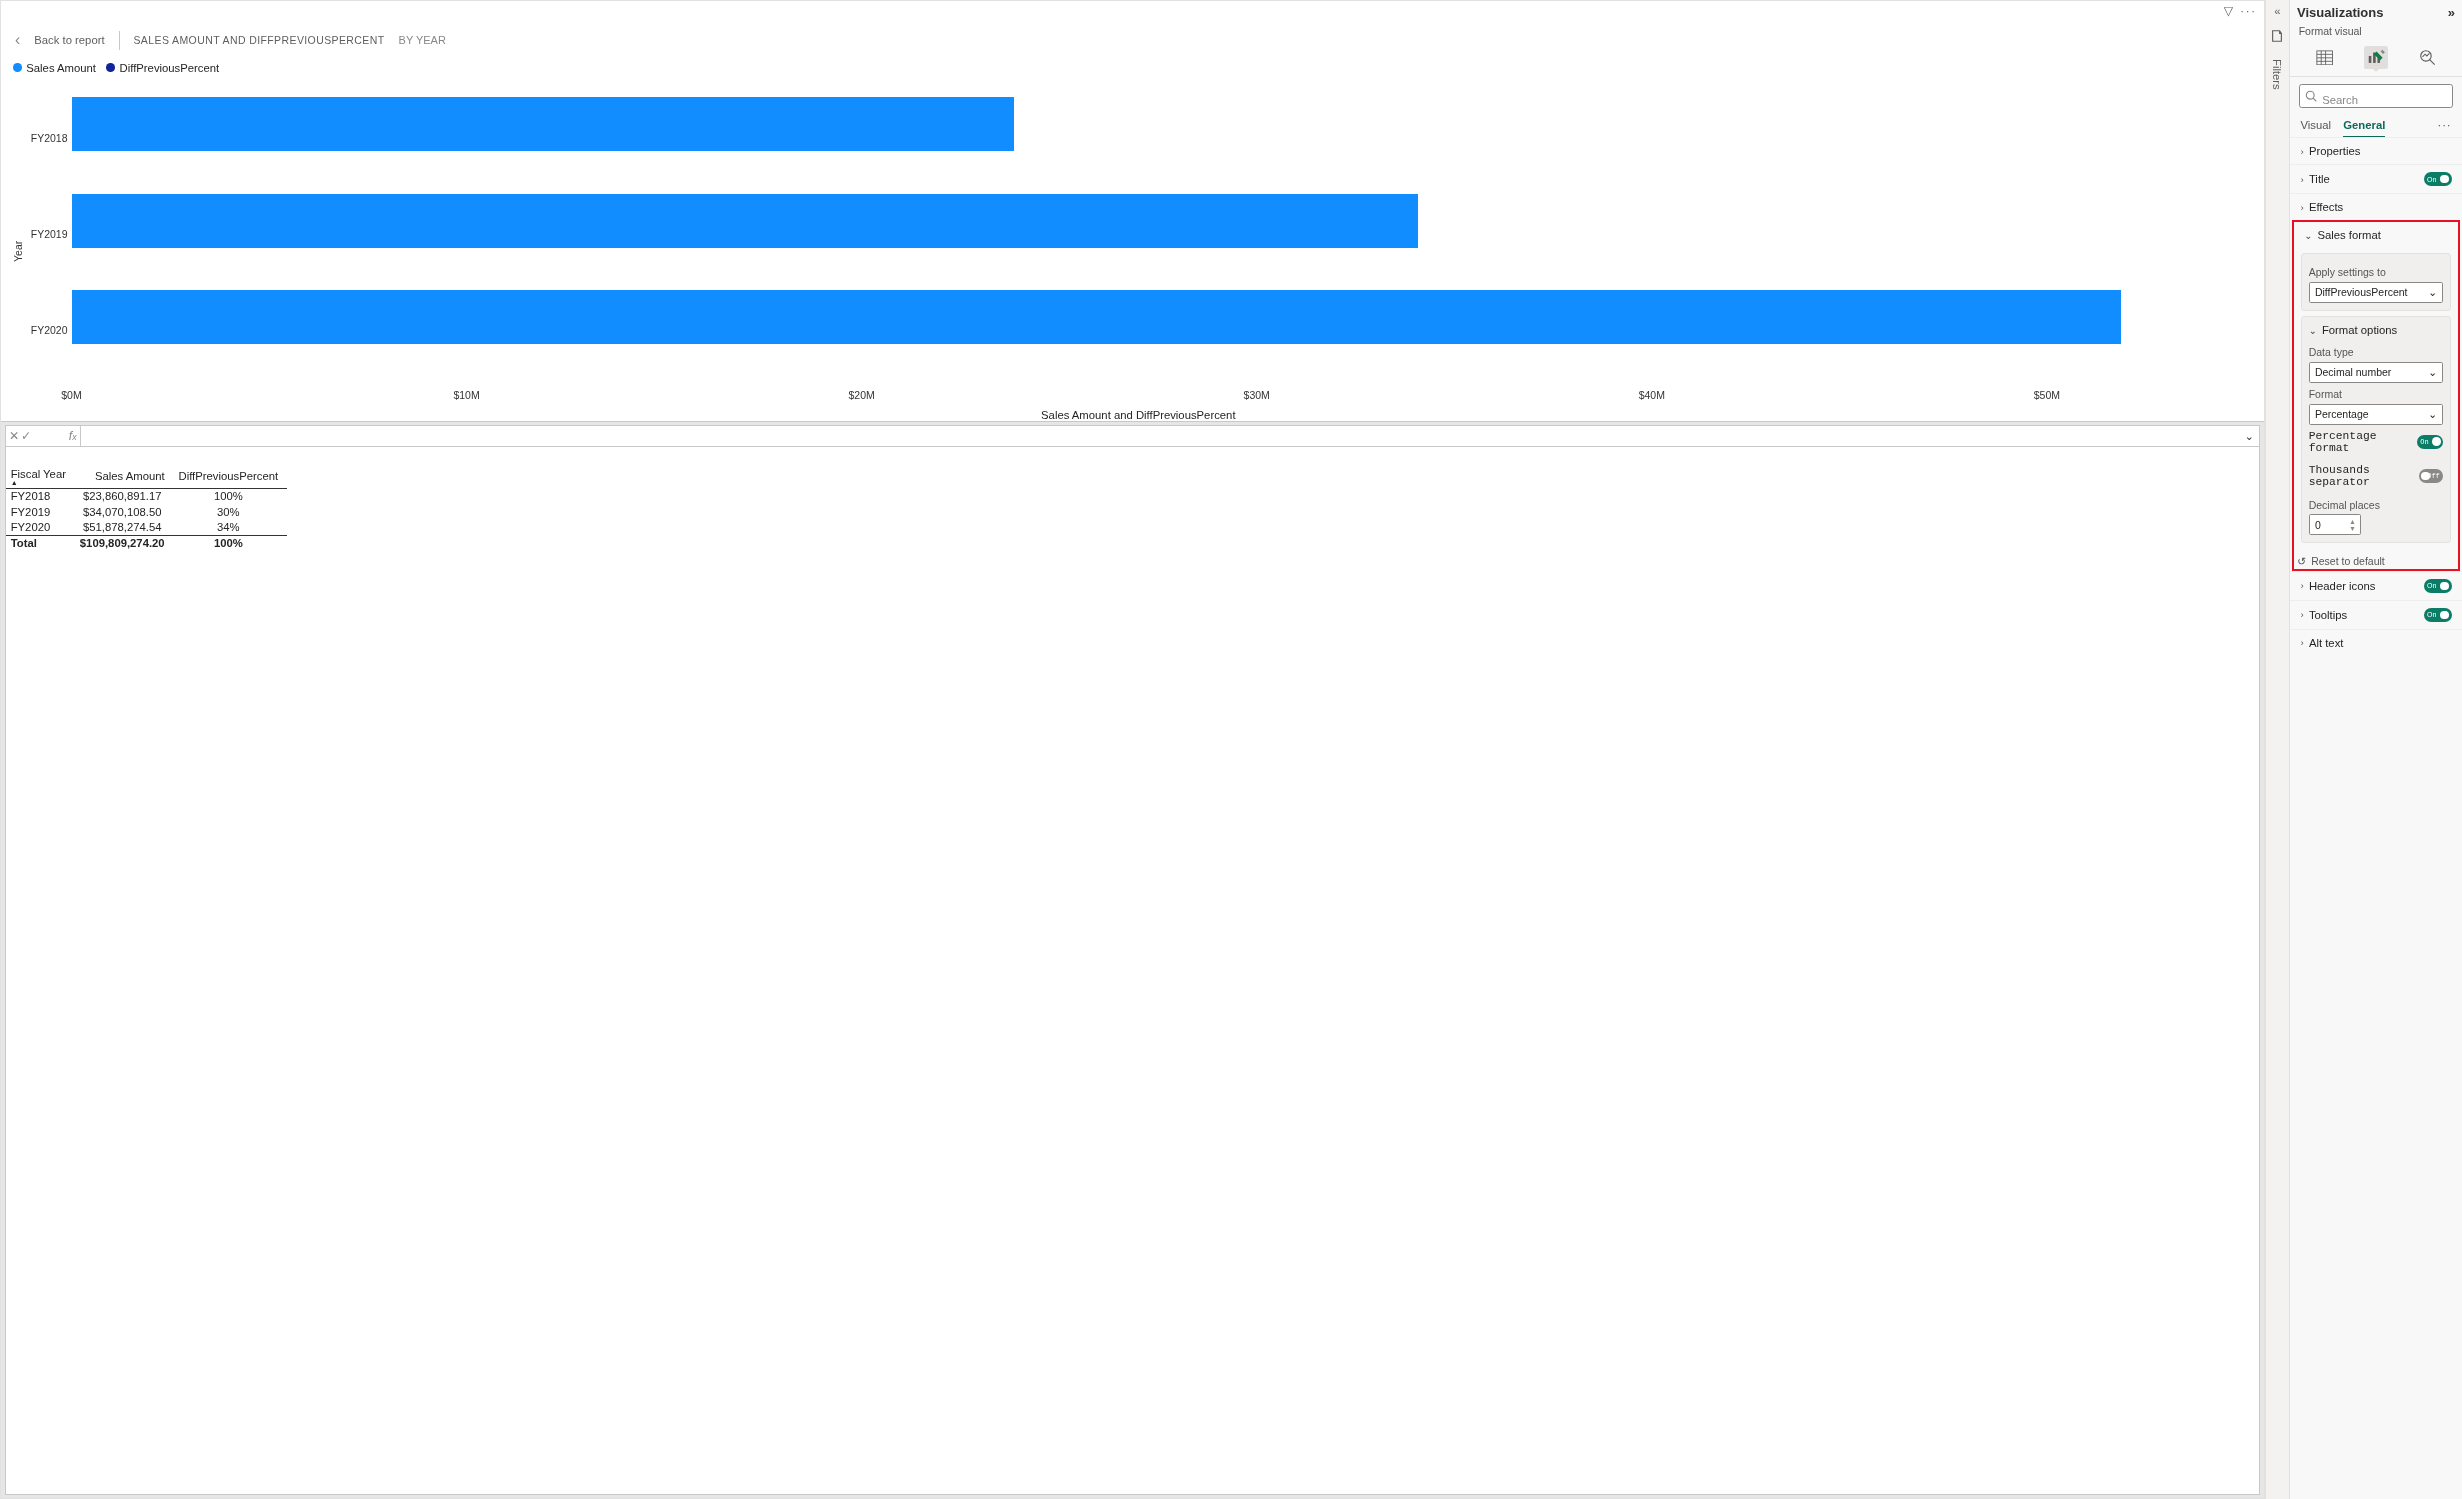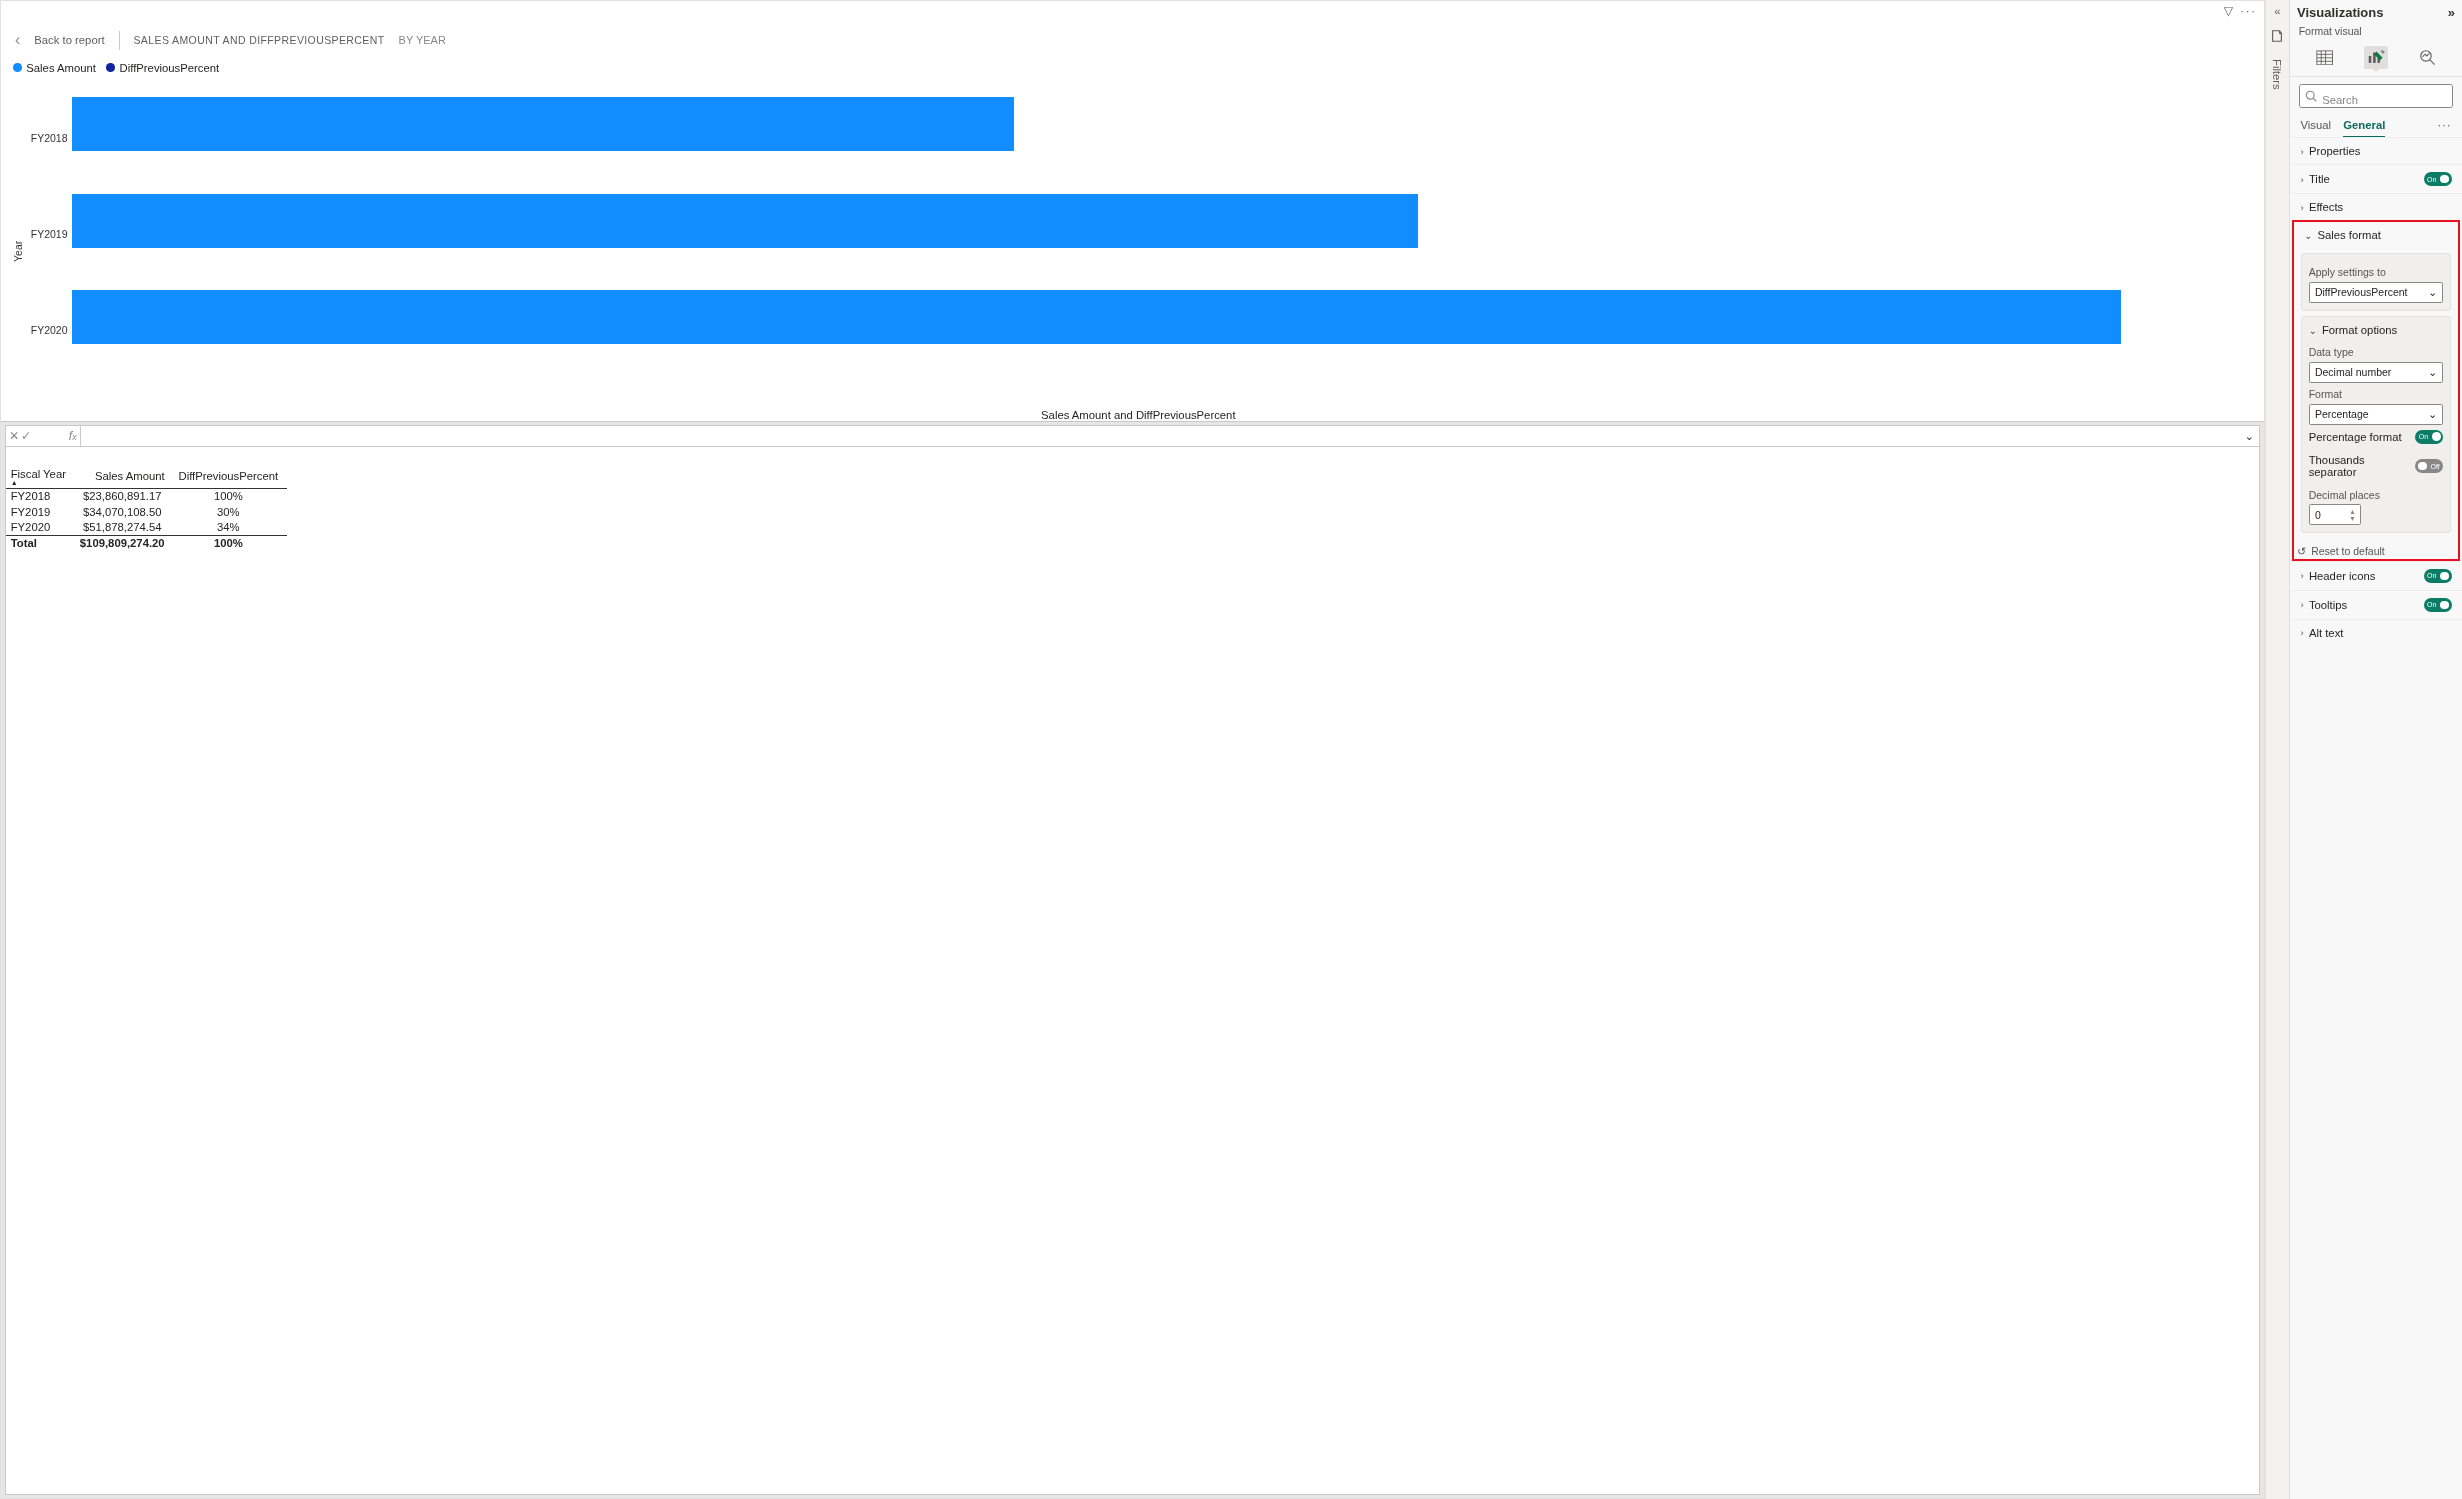--- a/index.html
+++ b/index.html
@@ -64,21 +64,21 @@
   .toggle.off { background:#888; justify-content:flex-end; padding-right:3.5px;}
   .toggle::after{content:""; width:8.7px; height:8.7px; background:#fff; border-radius:50%; position:absolute; top:2.6px;}
   .toggle.on::after{ right:2.6px;}
   .toggle.off::after{ left:2.6px;}
   .highlight-box { border:2.6px solid #e81123; margin:0 1.7px; }
   .card { background:#f0efee; border:0.9px solid #e1e1e1; border-radius:3.5px; margin:5.2px 7px; padding:7px 7px;}
   .card .section-head { display:flex; align-items:center; gap:5.2px; font-weight:400; padding-bottom:5.2px;}
   .form-label { font-size:10.5px; color:#555; margin:5.2px 0 3.5px 0;}
   .select { background:#fff; border:0.9px solid #8a8886; border-radius:1.7px; height:21px; display:flex; align-items:center; justify-content:space-between; padding:0 5.2px; font-size:10.5px;}
   .num-input { background:#fff; border:0.9px solid #8a8886; border-radius:1.7px; height:21px; width:52px; display:flex; align-items:center; justify-content:space-between; padding:0 5.2px; font-size:10.5px;}
-  .inline-row { display:flex; justify-content:space-between; align-items:center; padding:5.2px 0;}
+  .inline-row { display:flex; justify-content:space-between; align-items:center; padding:5.2px 0;font-family:Liberation Mono, monospace;}
   .reset { display:flex; align-items:center; gap:5.2px; color:#555; padding:7px 3.5px 1.7px 3.5px; font-size:10.5px;}
   svg { display:block; }
 </style>
 </head>
 <body>
 
 <div class="app">
 
   <div class="main">
     <div class="main-bar">
@@ -116,20 +116,28 @@
               </div>
               <div class="bar-row" style="top: 201px;">
                 <div class="bar" style="width: 94.3273%;"></div>
               </div>
             </div>
           <div id="y-ticks">
               <div class="y-tick" style="top: 57px;">FY2018</div>
               <div class="y-tick" style="top: 153px;">FY2019</div>
               <div class="y-tick" style="top: 249px;">FY2020</div>
             </div>
+          <div class="x-ticks" id="x-ticks">
+              <div class="x-tick" style="left: 0%;">$0M</div>
+              <div class="x-tick" style="left: 18.1818%;">$10M</div>
+              <div class="x-tick" style="left: 36.3636%;">$20M</div>
+              <div class="x-tick" style="left: 54.5455%;">$30M</div>
+              <div class="x-tick" style="left: 72.7273%;">$40M</div>
+              <div class="x-tick" style="left: 90.9091%;">$50M</div>
+            </div>
           <div class="x-label">Sales Amount and DiffPreviousPercent</div>
         </div>
       </div>
     </div>
 
     <div class="table-pane">
       <div class="table-wrap">
         <div class="fx-bar">
           <div class="fx-btns">
             <span>✕</span>

